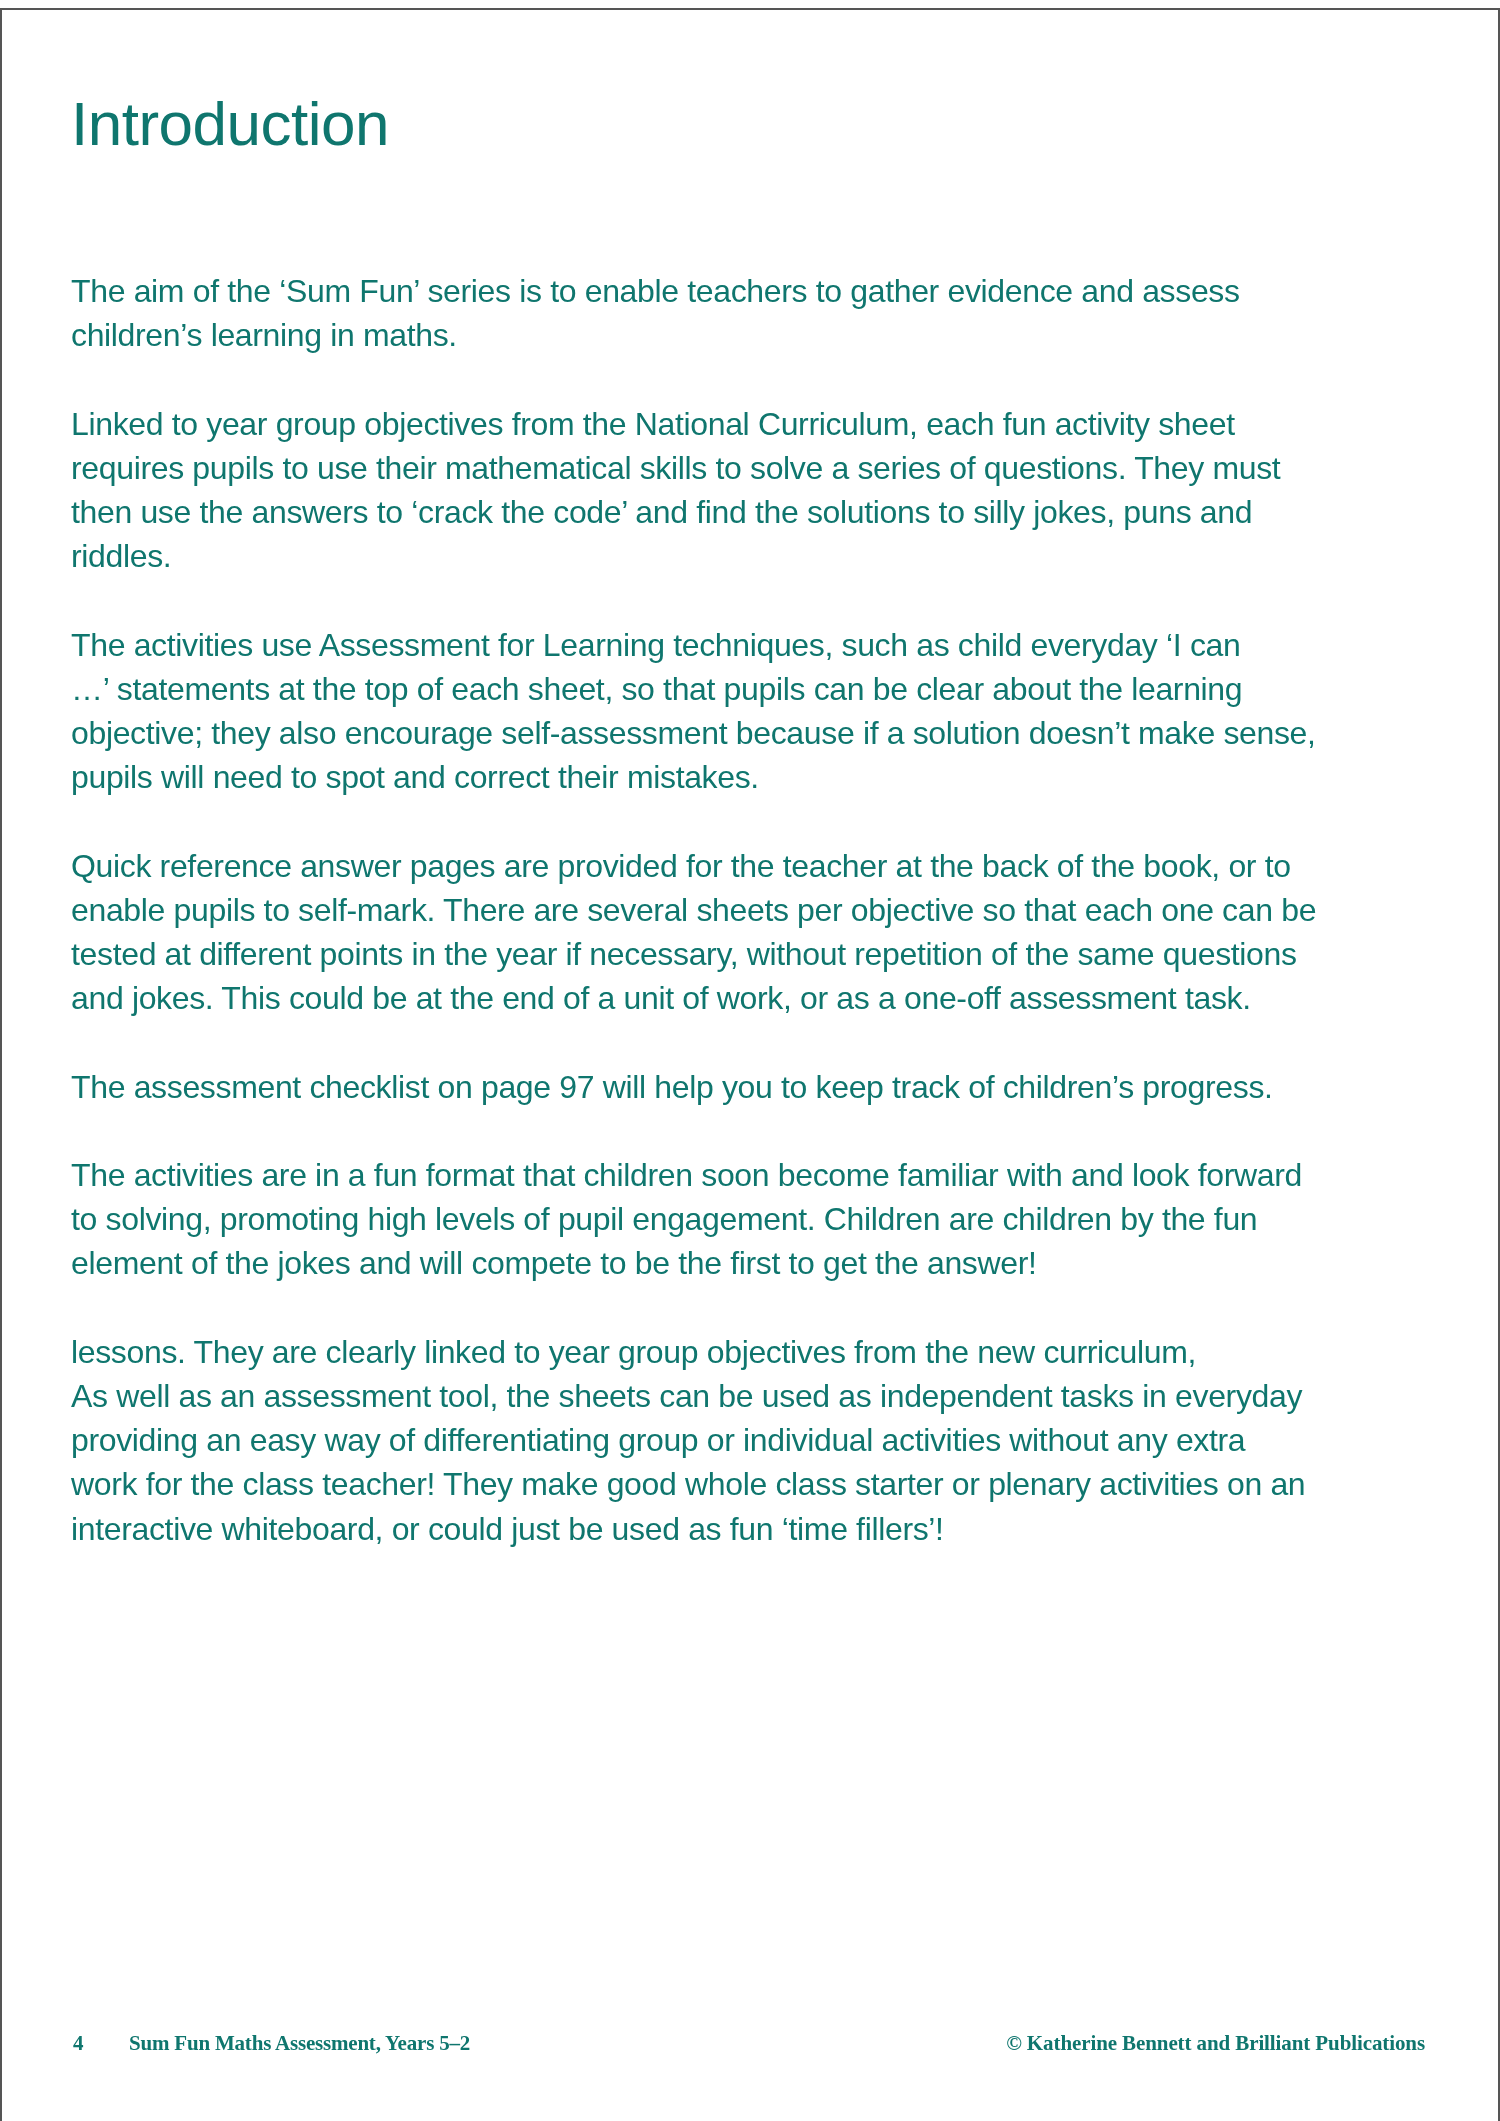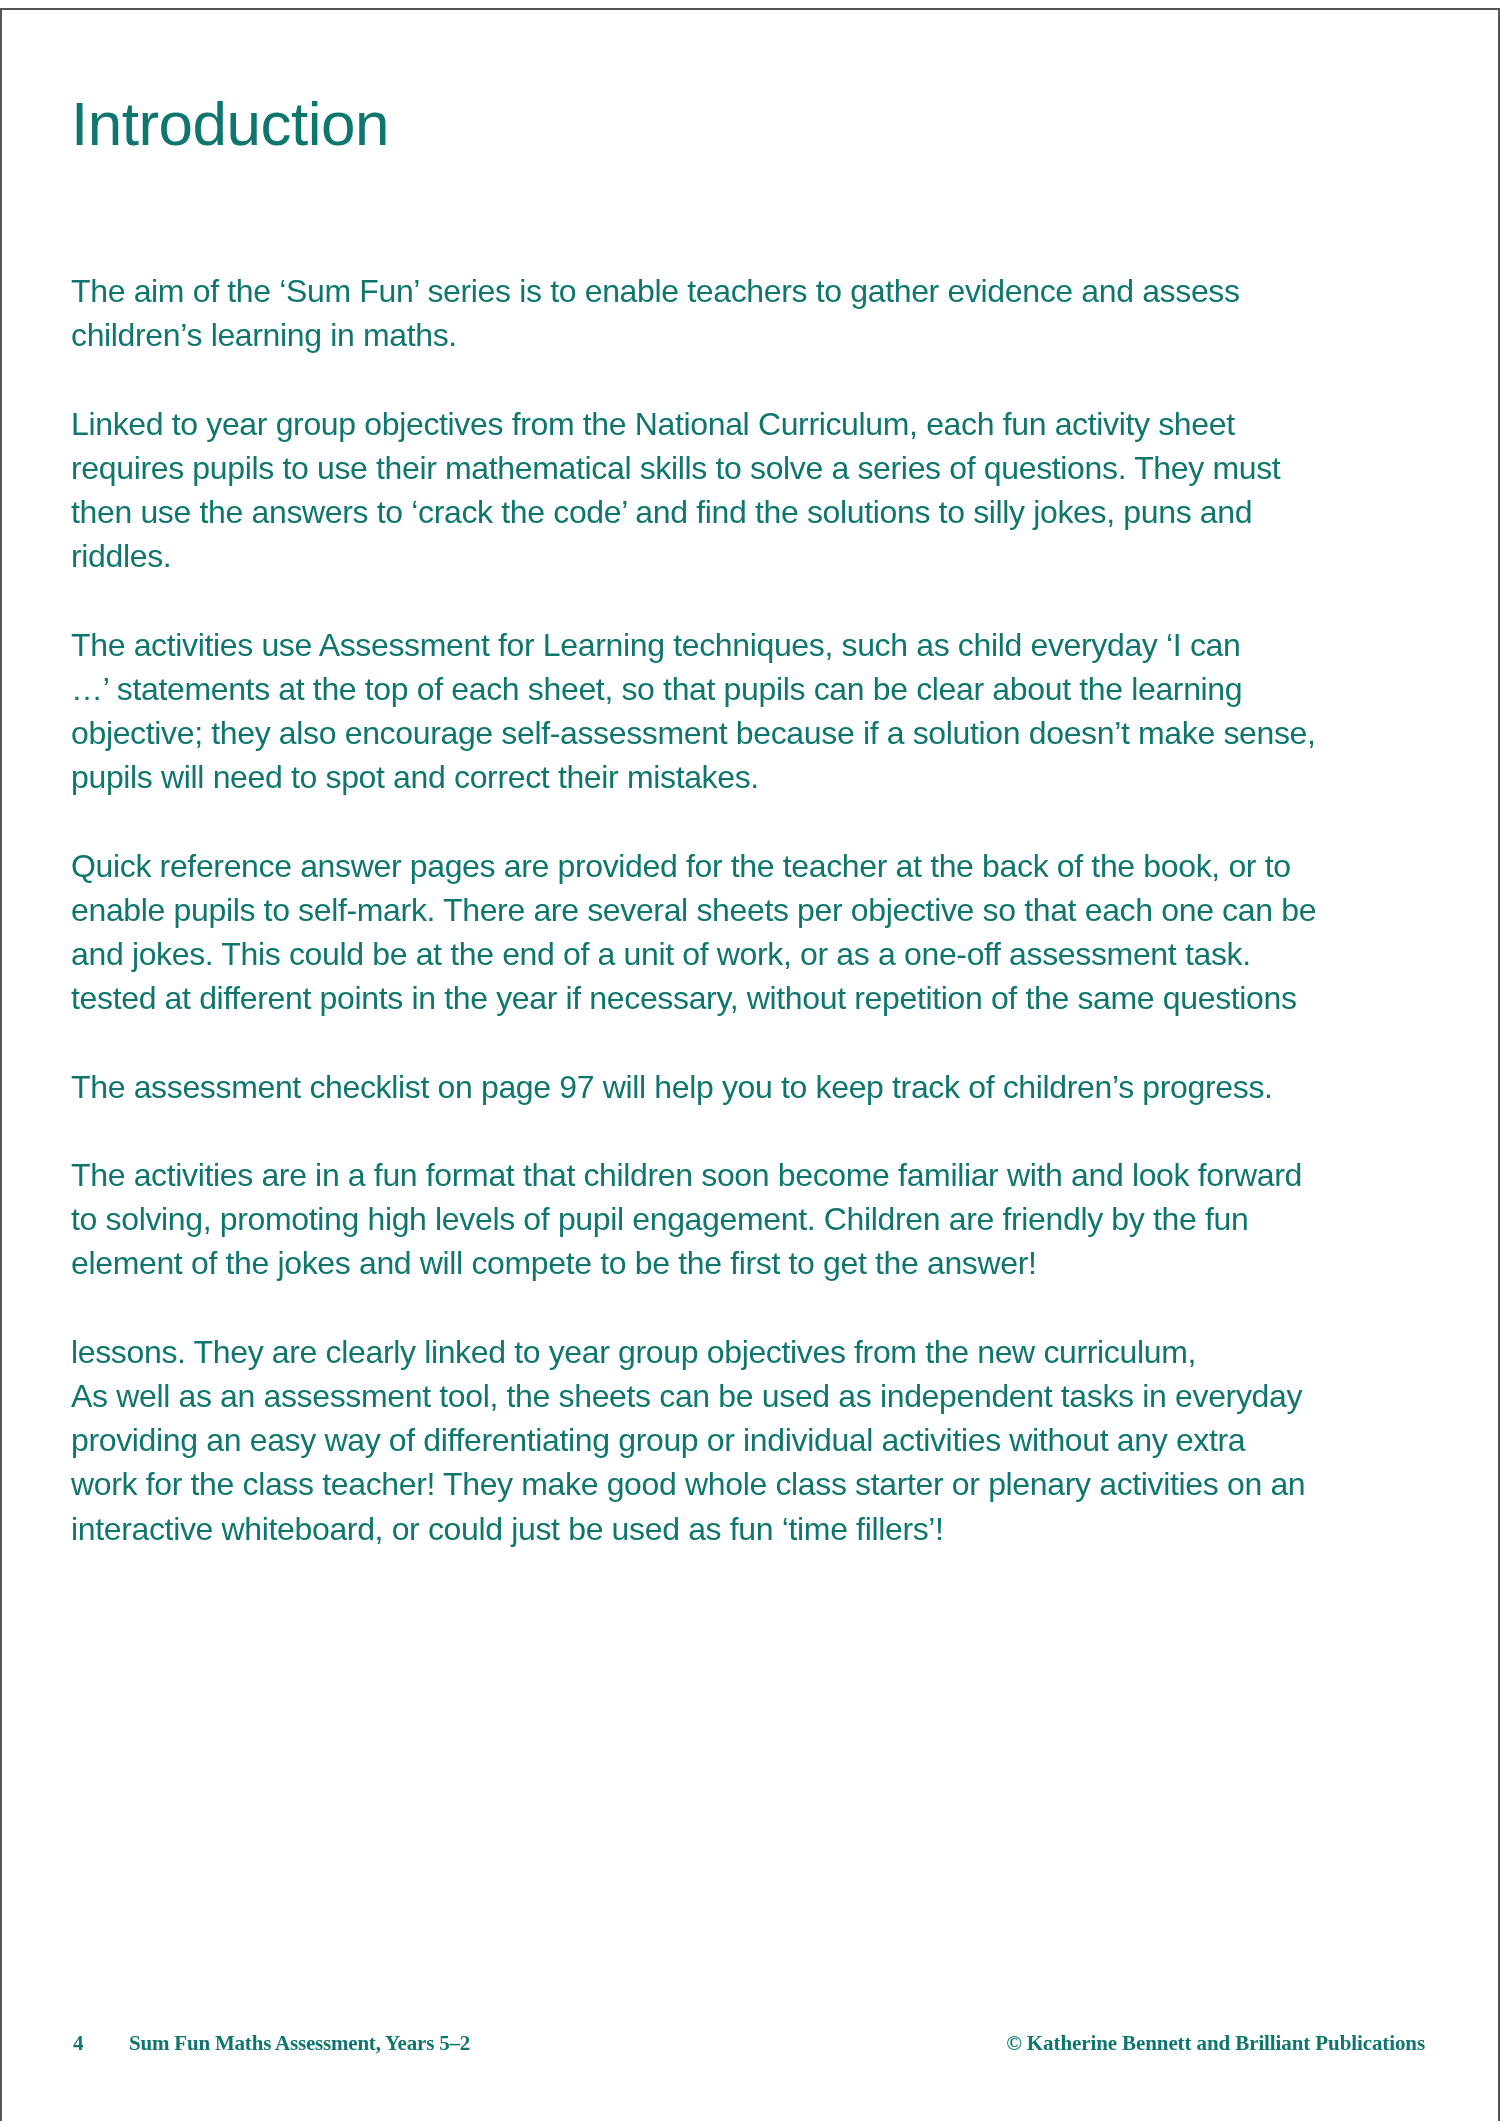--- a/index.html
+++ b/index.html
@@ -59,29 +59,29 @@
     </p>
     <p class="para">
       <span class="line">The activities use Assessment for Learning techniques, such as child everyday ‘I can</span>
       <span class="line">…’ statements at the top of each sheet, so that pupils can be clear about the learning</span>
       <span class="line">objective; they also encourage self-assessment because if a solution doesn’t make sense,</span>
       <span class="line">pupils will need to spot and correct their mistakes.</span>
     </p>
     <p class="para">
       <span class="line">Quick reference answer pages are provided for the teacher at the back of the book, or to</span>
       <span class="line">enable pupils to self-mark. There are several sheets per objective so that each one can be</span>
+      <span class="line">tested at different points in the year if necessary, without repetition of the same questions</span>
       <span class="line">and jokes. This could be at the end of a unit of work, or as a one-off assessment task.</span>
-      <span class="line">tested at different points in the year if necessary, without repetition of the same questions</span>
     </p>
     <p class="para">
       <span class="line">The assessment checklist on page 97 will help you to keep track of children’s progress.</span>
     </p>
     <p class="para">
       <span class="line">The activities are in a fun format that children soon become familiar with and look forward</span>
-      <span class="line">to solving, promoting high levels of pupil engagement. Children are friendly by the fun</span>
+      <span class="line">to solving, promoting high levels of pupil engagement. Children are children by the fun</span>
       <span class="line">element of the jokes and will compete to be the first to get the answer!</span>
     </p>
     <p class="para">
       <span class="line">lessons. They are clearly linked to year group objectives from the new curriculum,</span>
       <span class="line">As well as an assessment tool, the sheets can be used as independent tasks in everyday</span>
       <span class="line">providing an easy way of differentiating group or individual activities without any extra</span>
       <span class="line">work for the class teacher! They make good whole class starter or plenary activities on an</span>
       <span class="line">interactive whiteboard, or could just be used as fun ‘time fillers’!</span>
     </p>
   </div>

